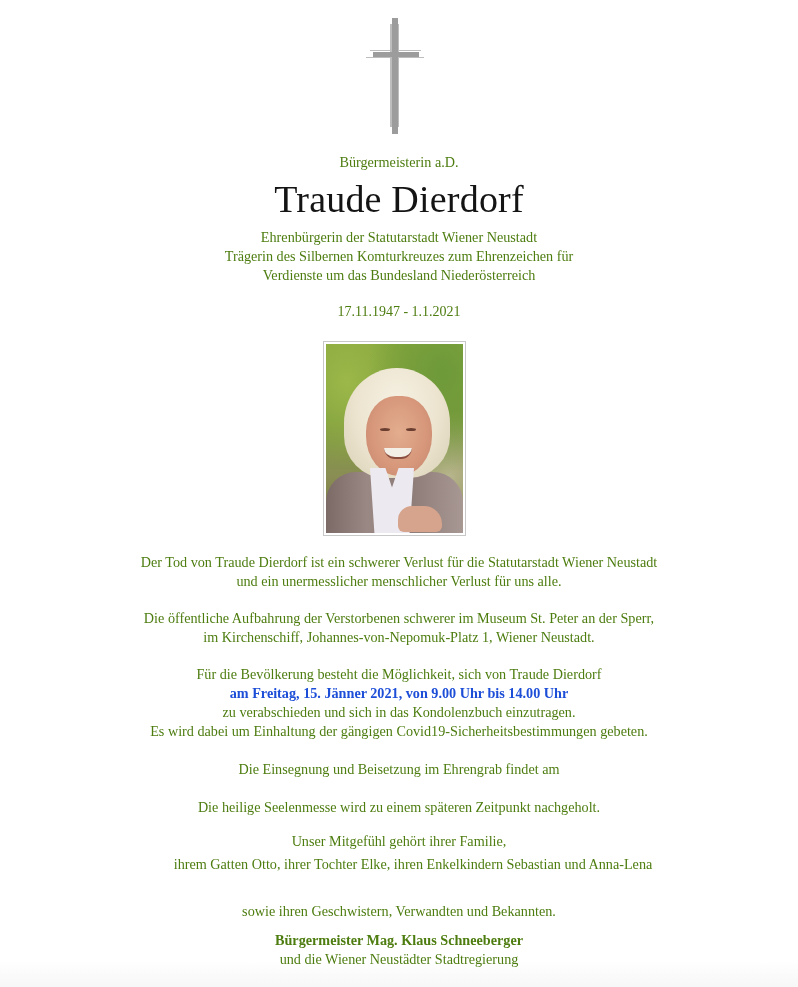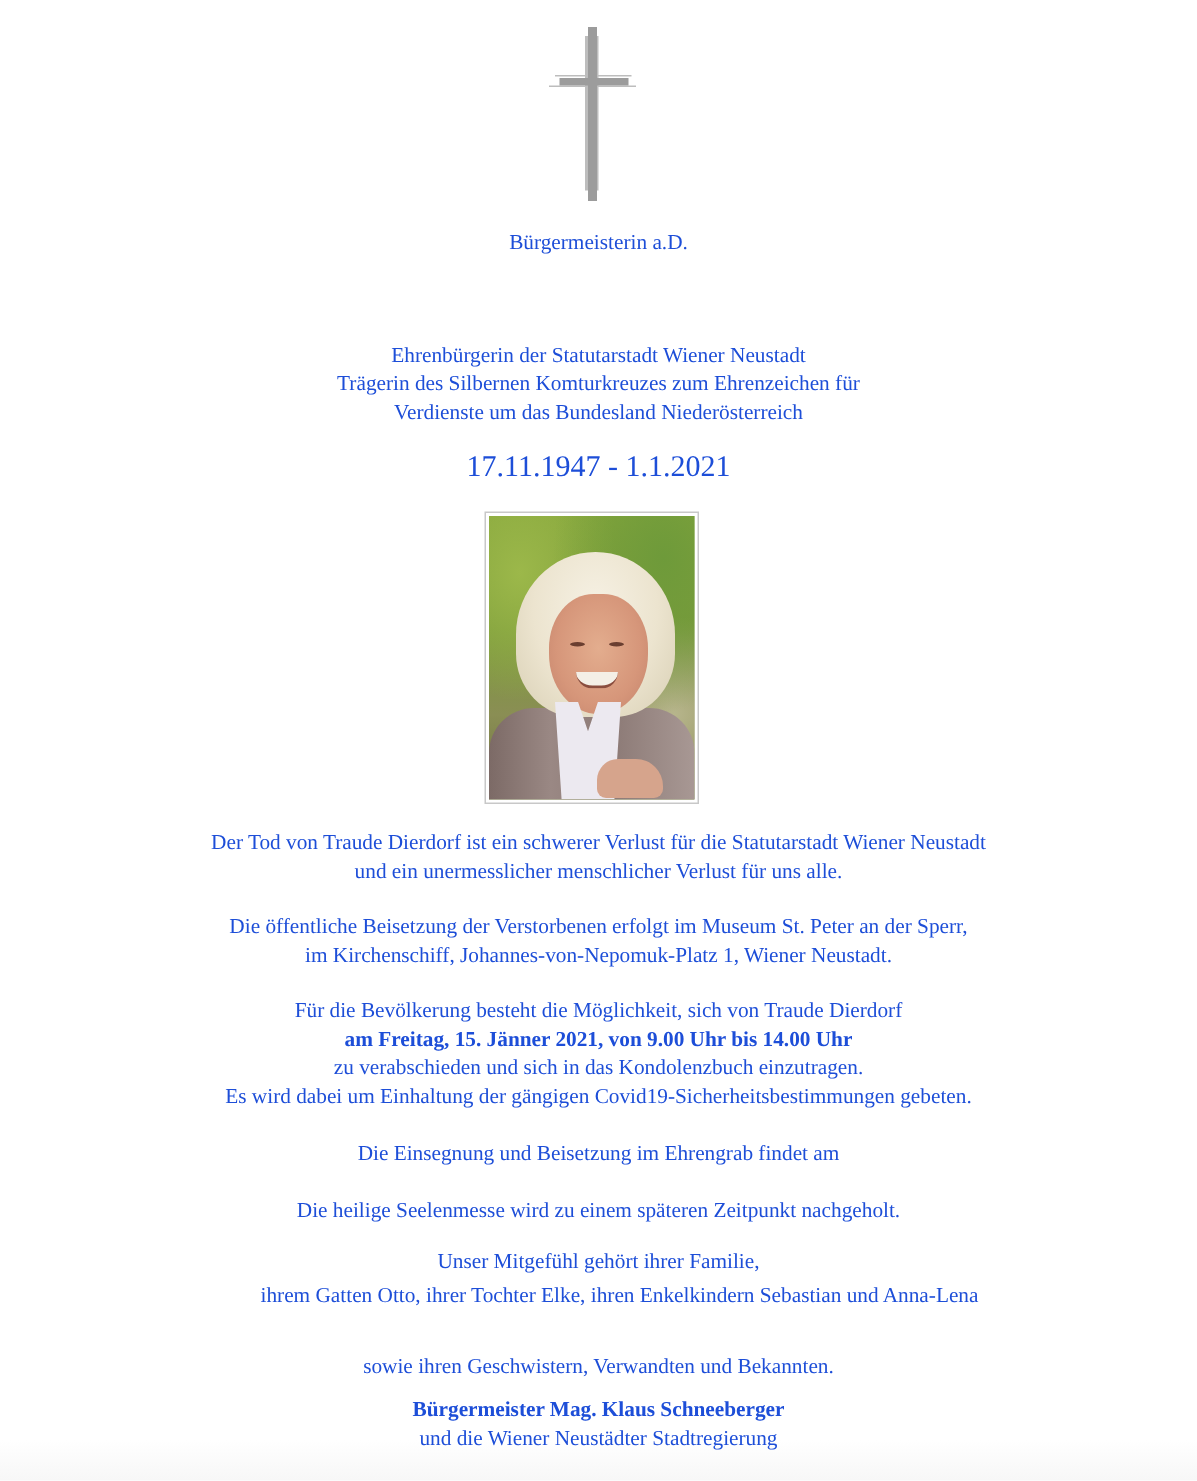--- a/index.html
+++ b/index.html
@@ -53,34 +53,34 @@
     }
 
     .line {
       position: absolute;
       left: 0;
       width: 798px;
       text-align: center;
       white-space: nowrap;
       font-size: 14.2px;
       line-height: 19px;
-      color: #1d4ed8;
+      color: #4d7c0f;
     }
     .title-pre { top: 153px; }
     .name {
       top: 176px;
       font-size: 38px;
       line-height: 46px;
       color: #141414;
       letter-spacing: 0.2px;
     }
     .honor-1 { top: 228px; }
     .honor-2 { top: 247px; }
     .honor-3 { top: 266px; }
-    .dates { top: 302px; font-size: 20px; }
+    .dates { top: 302px; font-size: 14px; }
 
     .photo-frame {
       position: absolute;
       left: 323px;
       top: 341px;
       width: 137px;
       height: 189px;
       border: 1px solid #c8c8c8;
       padding: 2px;
       background: #ffffff;
@@ -170,20 +170,21 @@
 
   <div class="cross">
     <div class="v-shadow"></div>
     <div class="h-line-top"></div>
     <div class="h-line-bottom"></div>
     <div class="v-bar"></div>
     <div class="h-bar"></div>
   </div>
 
   <div class="line title-pre">Bürgermeisterin a.D.</div>
+  <div class="line name">Traude Dierdorf</div>
   <div class="line honor-1">Ehrenbürgerin der Statutarstadt Wiener Neustadt</div>
   <div class="line honor-2">Trägerin des Silbernen Komturkreuzes zum Ehrenzeichen für</div>
   <div class="line honor-3">Verdienste um das Bundesland Niederösterreich</div>
   <div class="line dates">17.11.1947 - 1.1.2021</div>
 
   <div class="photo-frame">
     <div class="photo" title="Portrait of Traude Dierdorf">
       <div class="jacket"></div>
       <div class="hair"></div>
       <div class="face"></div>
@@ -191,21 +192,21 @@
       <div class="eye-r"></div>
       <div class="smile"></div>
       <div class="collar"></div>
       <div class="hand"></div>
     </div>
   </div>
 
   <div class="line p1-1">Der Tod von Traude Dierdorf ist ein schwerer Verlust für die Statutarstadt Wiener Neustadt</div>
   <div class="line p1-2">und ein unermesslicher menschlicher Verlust für uns alle.</div>
 
-  <div class="line p2-1">Die öffentliche Beisetzung der Verstorbenen erfolgt im Museum St. Peter an der Sperr,</div>
+  <div class="line p2-1">Die öffentliche Aufbahrung der Verstorbenen schwerer im Museum St. Peter an der Sperr,</div>
   <div class="line p2-2">im Kirchenschiff, Johannes-von-Nepomuk-Platz 1, Wiener Neustadt.</div>
 
   <div class="line p3-1">Für die Bevölkerung besteht die Möglichkeit, sich von Traude Dierdorf</div>
   <div class="line p3-2">am Freitag, 15. Jänner 2021, von 9.00 Uhr bis 14.00 Uhr</div>
   <div class="line p3-3">zu verabschieden und sich in das Kondolenzbuch einzutragen.</div>
   <div class="line p3-4">Es wird dabei um Einhaltung der gängigen Covid19-Sicherheitsbestimmungen gebeten.</div>
 
   <div class="line p4-1">Die Einsegnung und Beisetzung im Ehrengrab findet am</div>
   <div class="line p4-3">Die heilige Seelenmesse wird zu einem späteren Zeitpunkt nachgeholt.</div>
 

